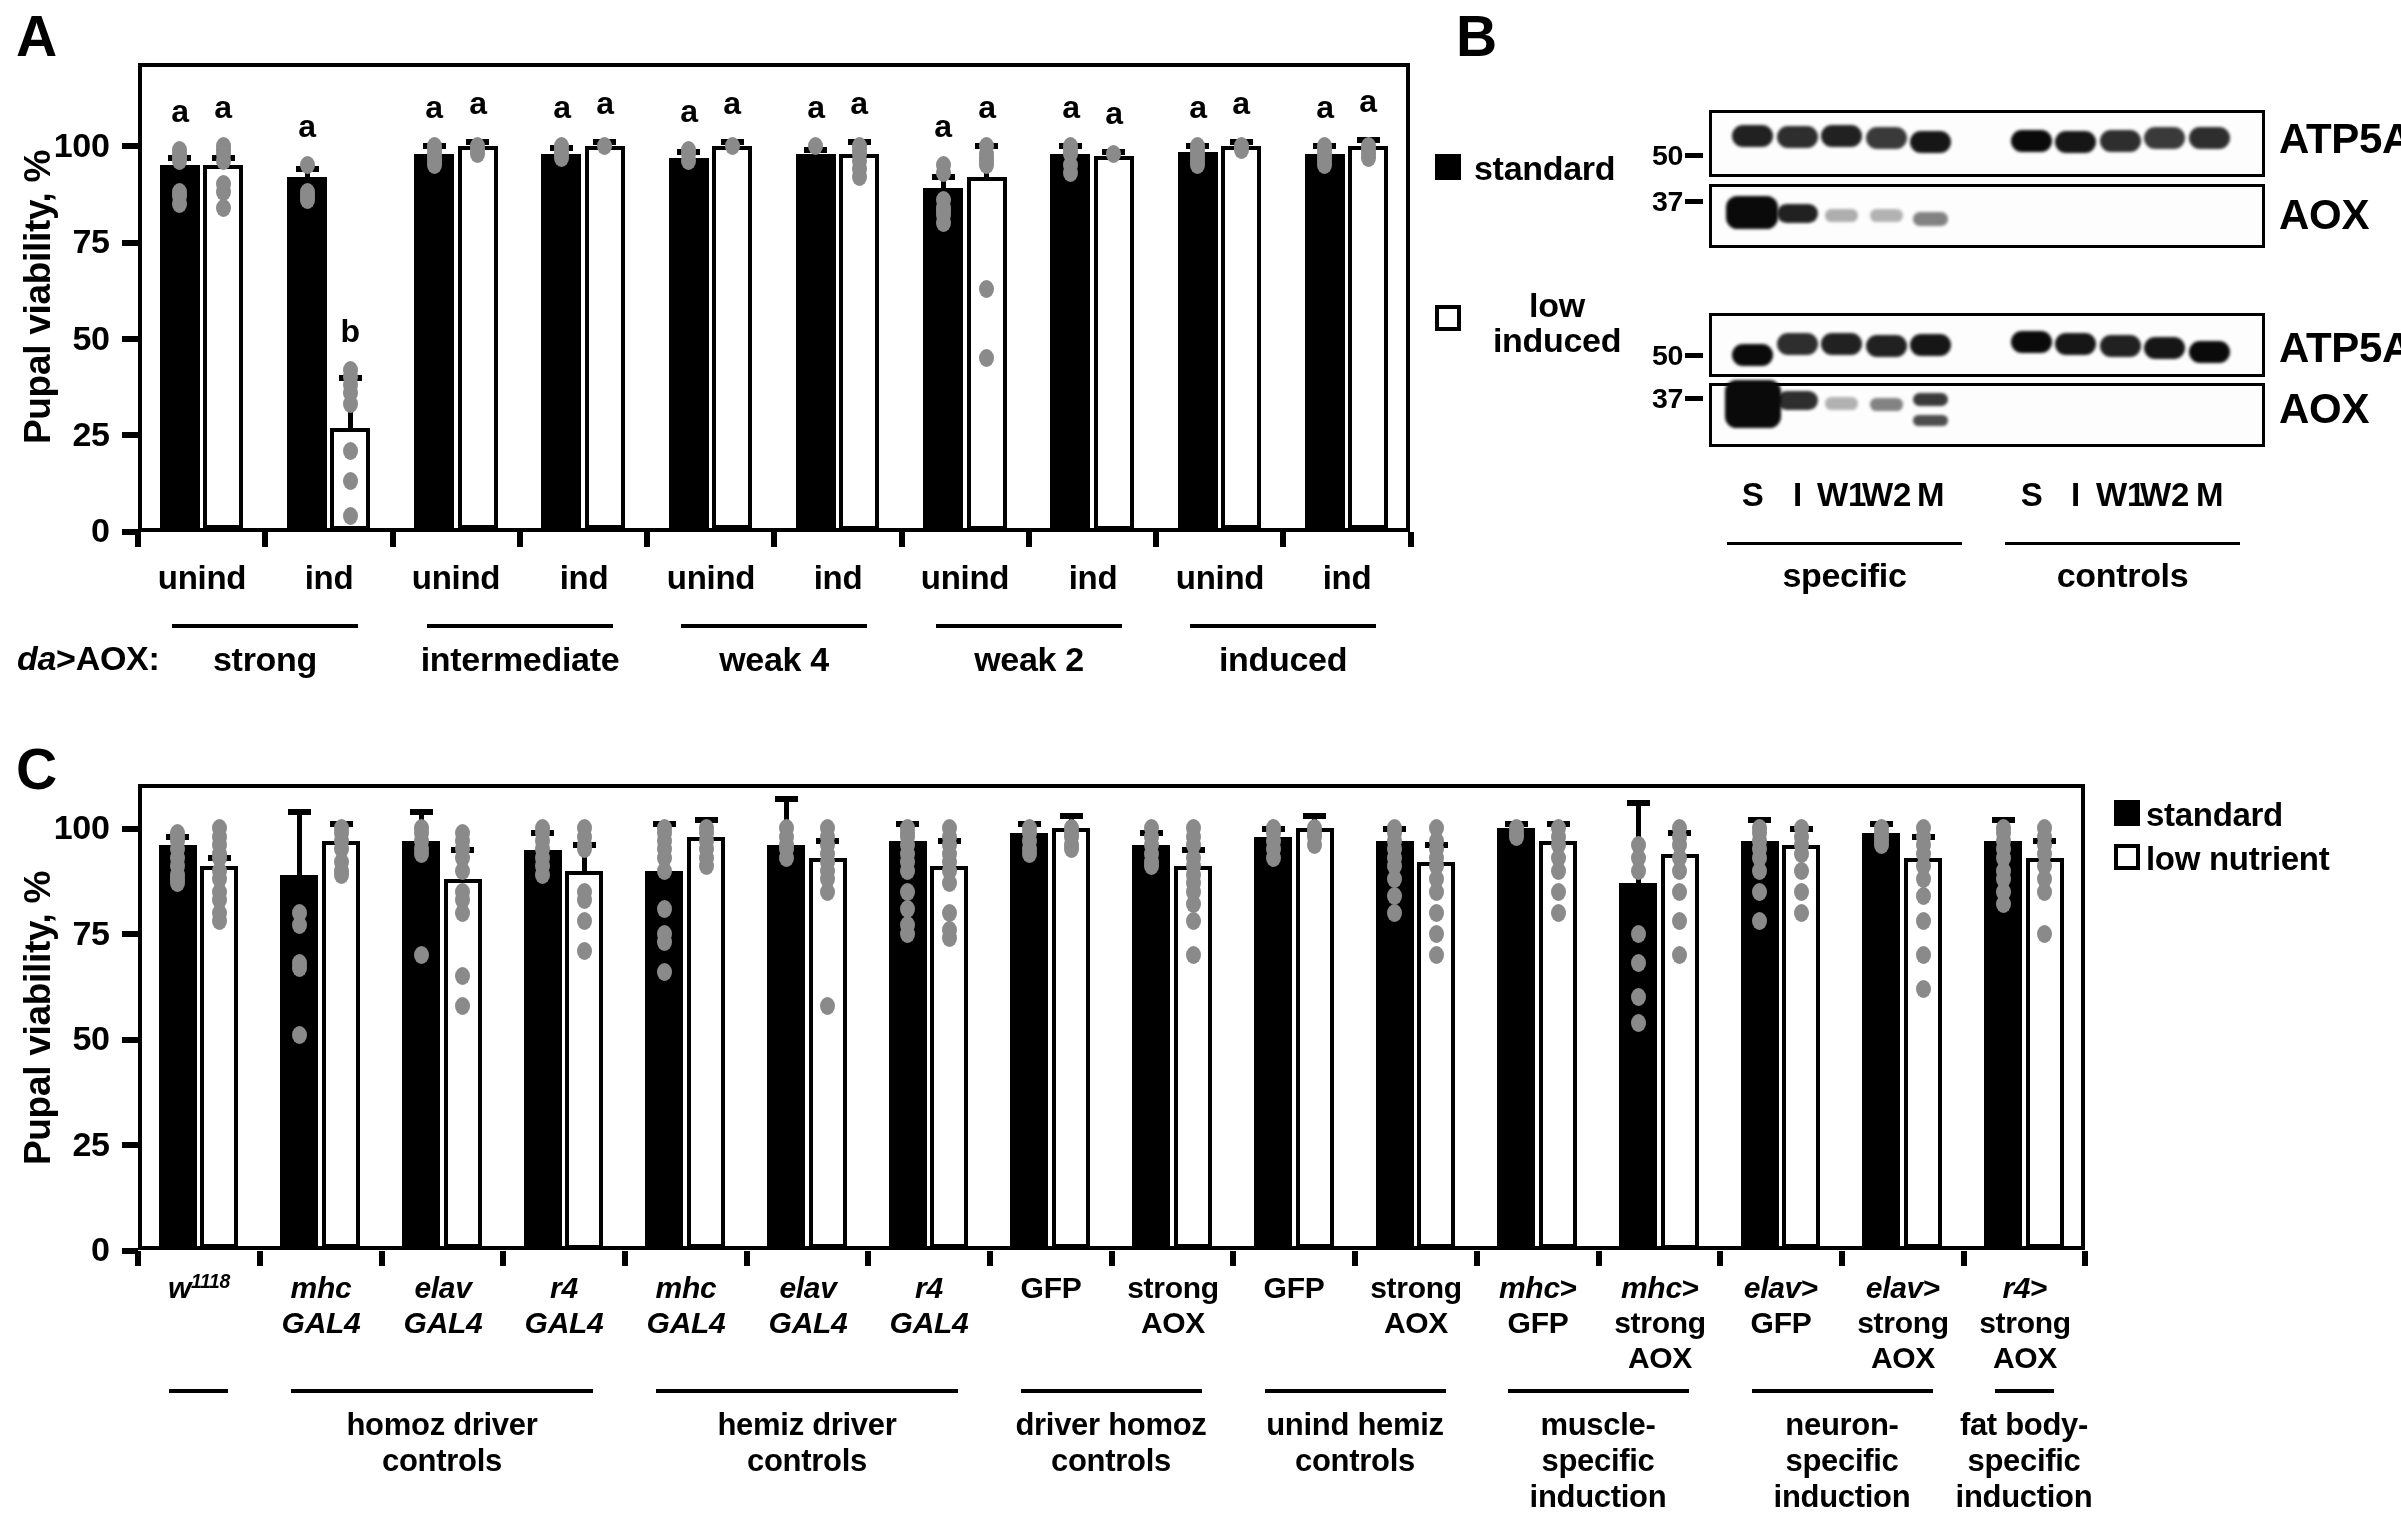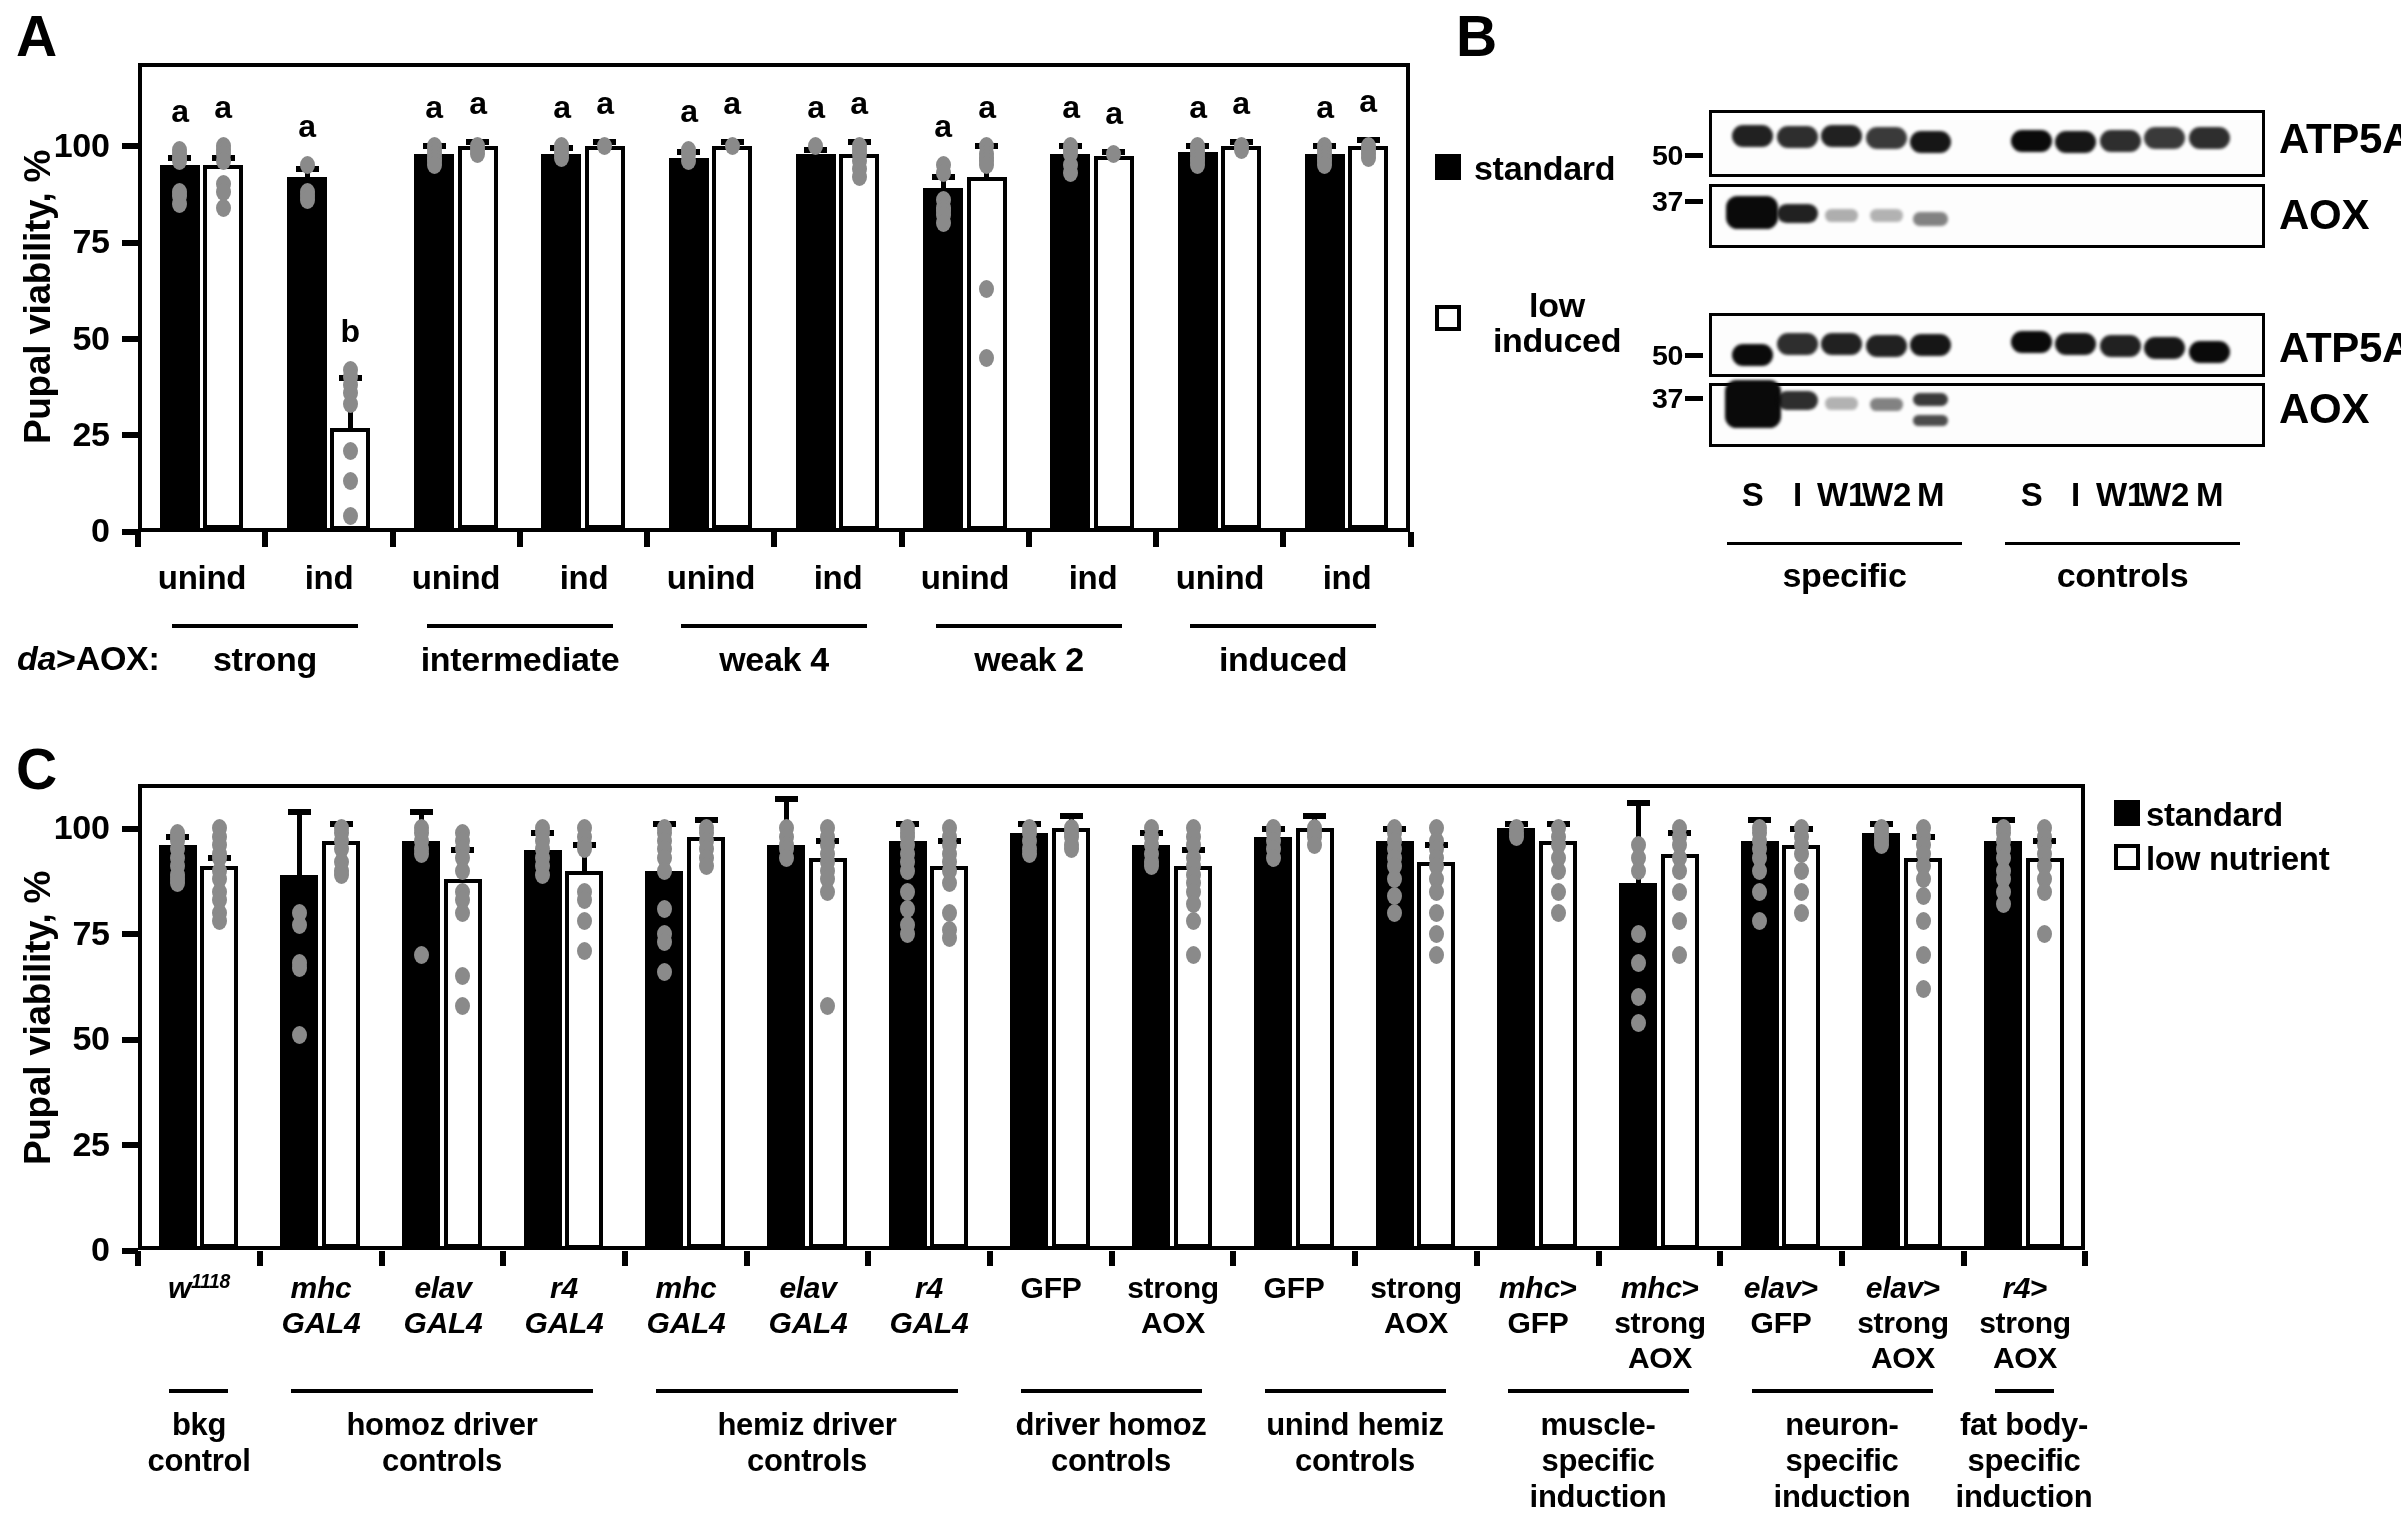--- a/index.html
+++ b/index.html
@@ -675,24 +675,20 @@
       <div><span style="font-style: italic;">elav</span><span>&gt;</span></div>
       <div><span>strong</span></div>
       <div><span>AOX</span></div>
     </div>
     <div style="position: absolute; left: 1962px; top: 1270px; width: 126px; text-align: center; font-size: 30px; line-height: 35px; font-weight: bold;">
       <div><span style="font-style: italic;">r4</span><span>&gt;</span></div>
       <div><span>strong</span></div>
       <div><span>AOX</span></div>
     </div>
     <div style="position: absolute; left: 169px; top: 1389px; width: 59px; height: 4px; background: rgb(0, 0, 0);"></div>
-    <div style="position: absolute; left: 68px; top: 1407px; width: 262px; text-align: center; font-size: 31px; line-height: 36px; font-weight: bold;">
-      <div>bkg</div>
-      <div>control</div>
-    </div>
     <div style="position: absolute; left: 291px; top: 1389px; width: 302px; height: 4px; background: rgb(0, 0, 0);"></div>
     <div style="position: absolute; left: 311px; top: 1407px; width: 262px; text-align: center; font-size: 31px; line-height: 36px; font-weight: bold;">
       <div>homoz driver</div>
       <div>controls</div>
     </div>
     <div style="position: absolute; left: 656px; top: 1389px; width: 302px; height: 4px; background: rgb(0, 0, 0);"></div>
     <div style="position: absolute; left: 676px; top: 1407px; width: 262px; text-align: center; font-size: 31px; line-height: 36px; font-weight: bold;">
       <div>hemiz driver</div>
       <div>controls</div>
     </div>

